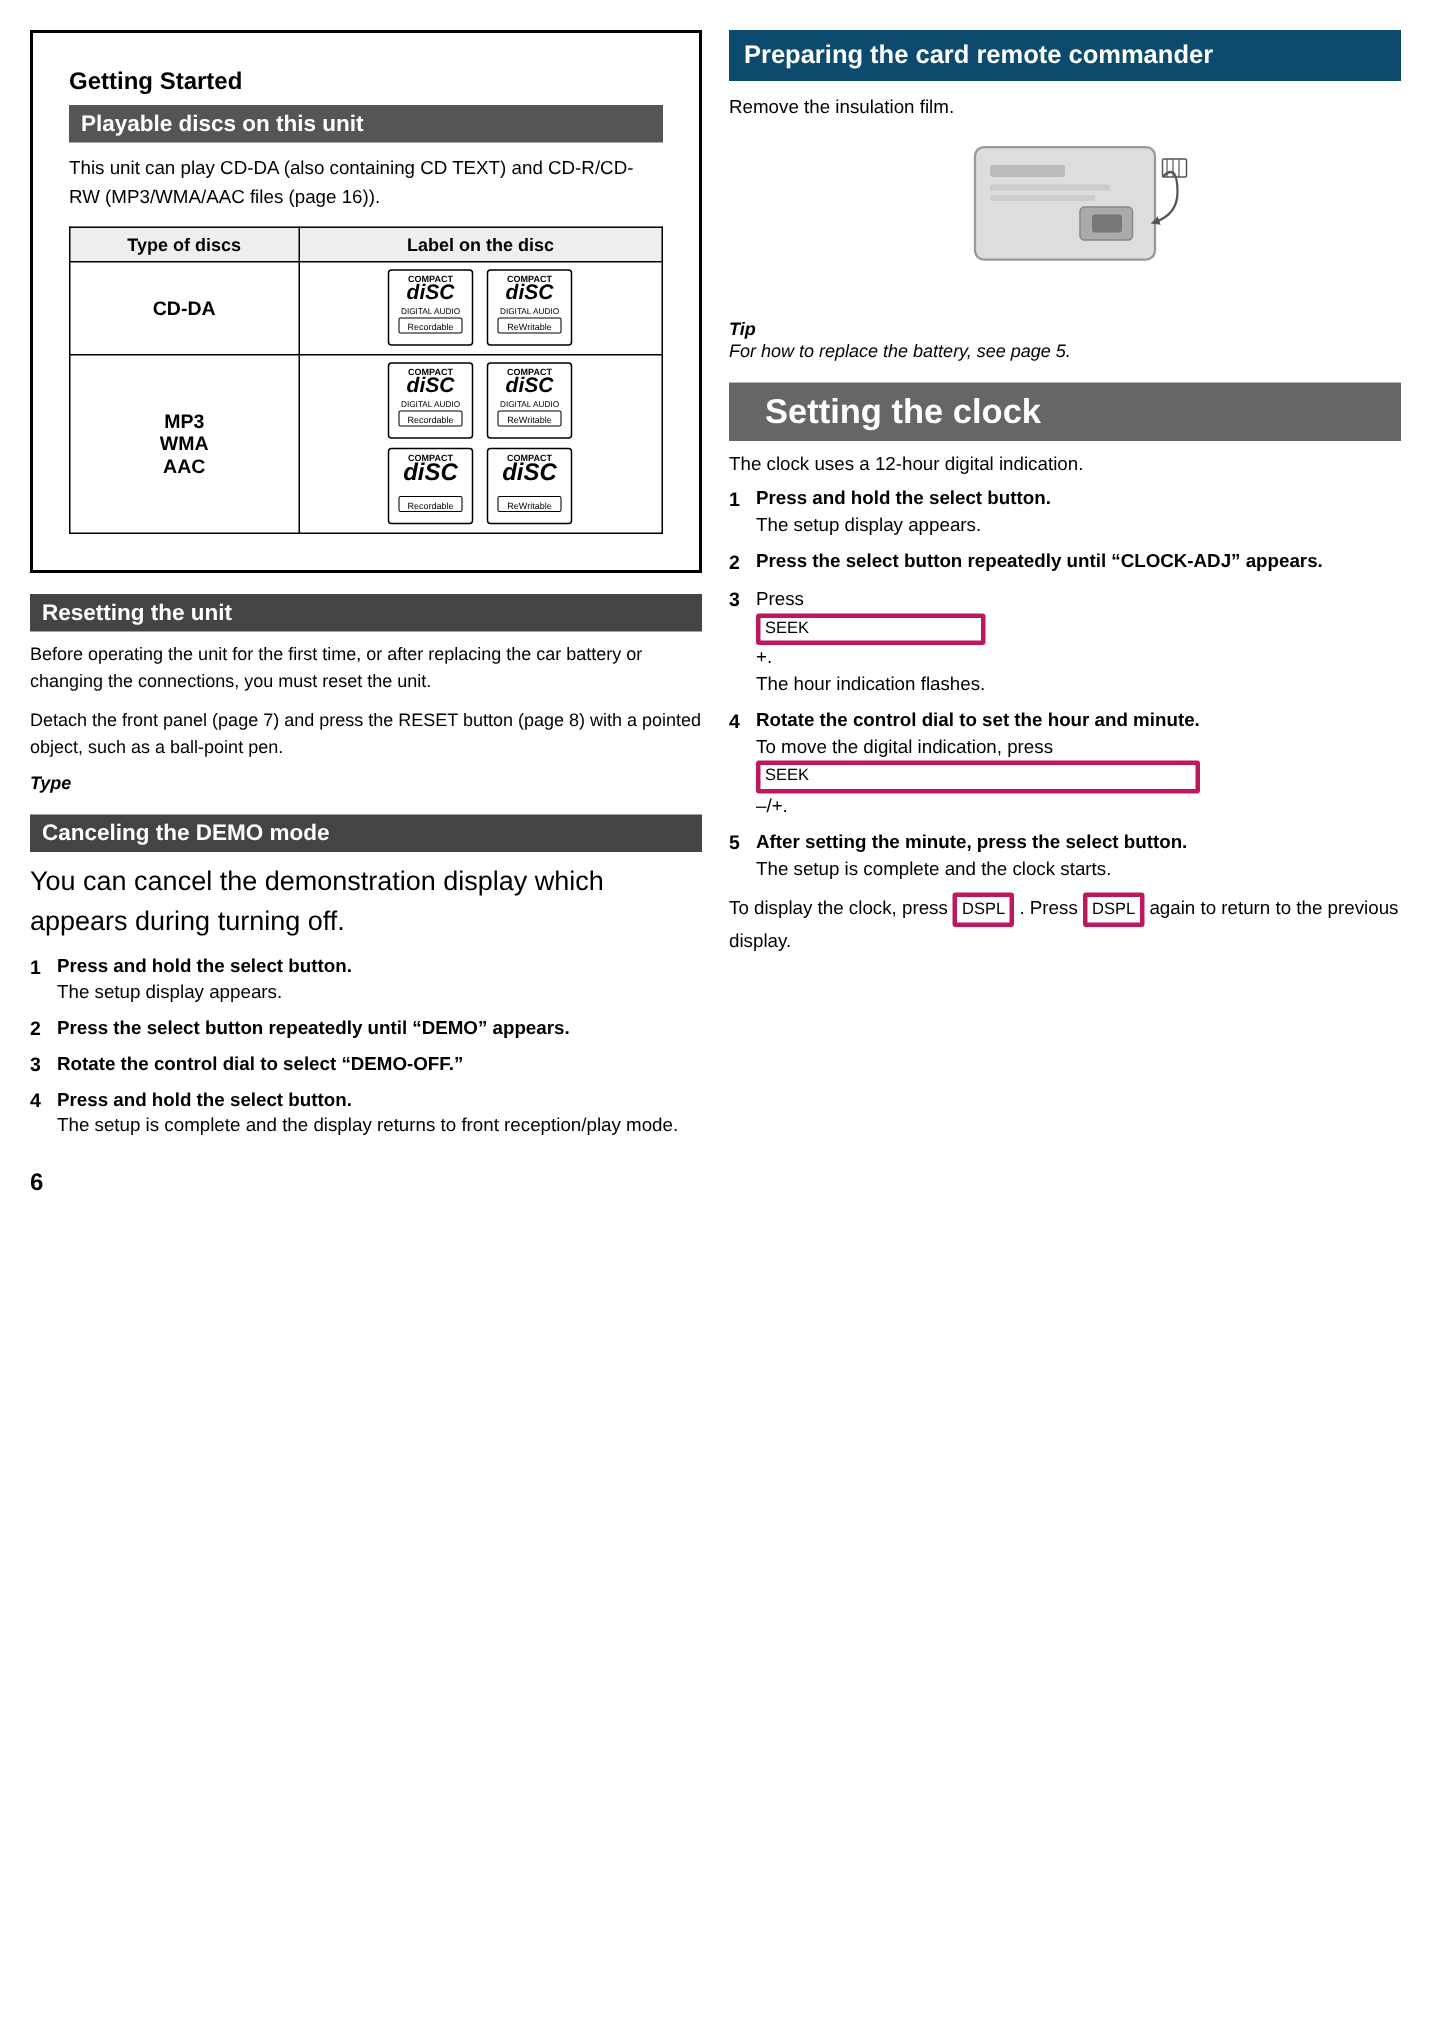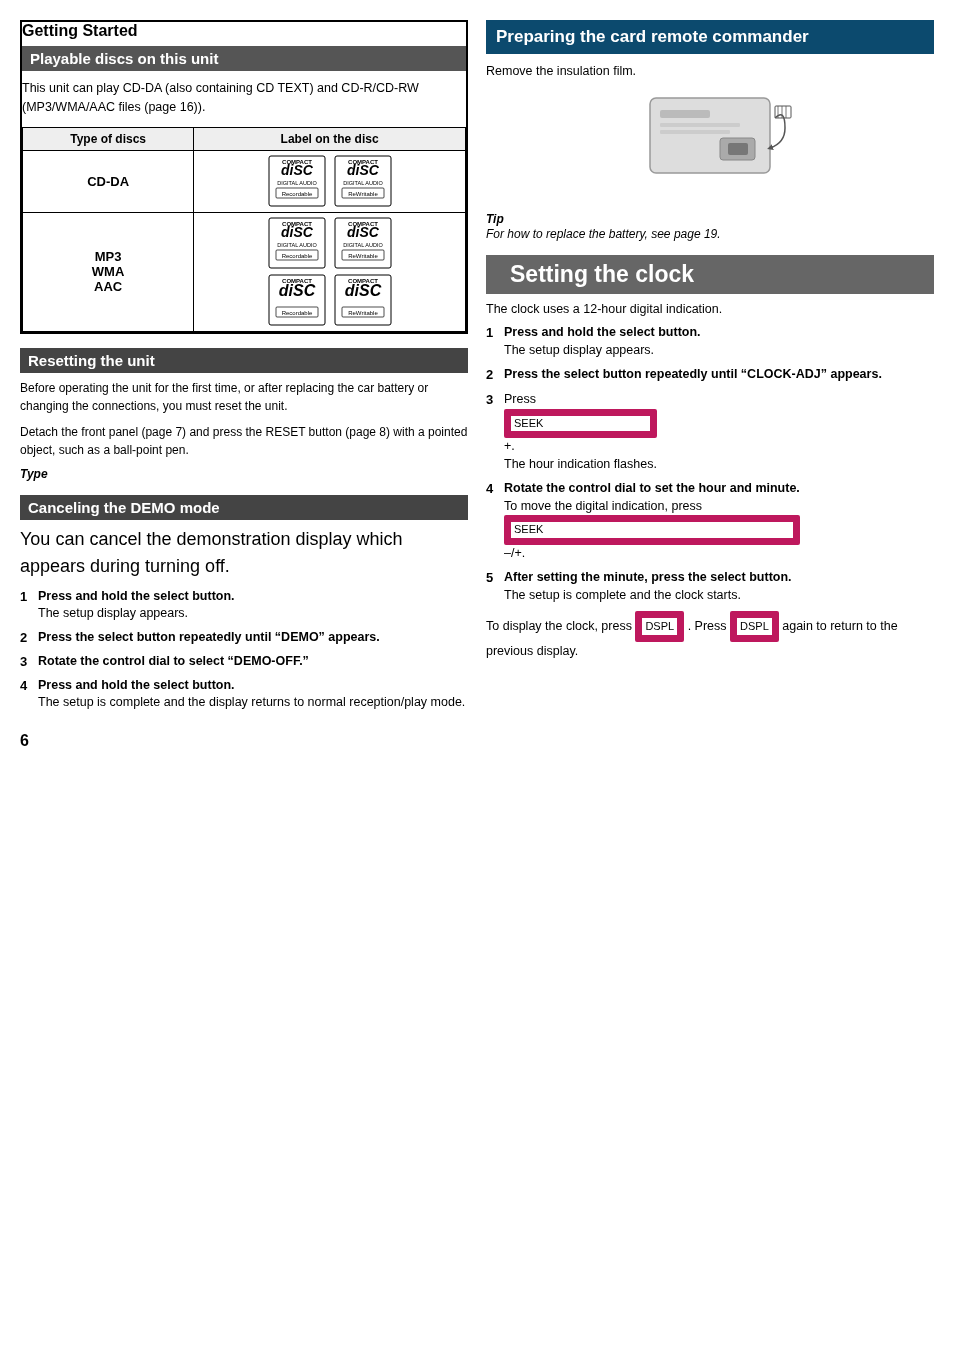--- a/index.html
+++ b/index.html
@@ -34,21 +34,21 @@
       color: #fff;
       font-size: 15px;
       font-weight: bold;
       padding: 4px 8px;
       margin-bottom: 6px;
     }
 
     
     .getting-started-box {
       border: 2px solid #000;
-      padding: 0;
+      padding: 24px;
       margin-bottom: 14px;
     }
 
     .getting-started-title {
       font-size: 16px;
       font-weight: bold;
       margin-bottom: 6px;
     }
 
     .playable-discs-header {
@@ -232,21 +232,21 @@
     .clock-steps li {
       display: flex;
       gap: 4px;
       margin-bottom: 7px;
       font-size: 12.5px;
       line-height: 1.4;
     }
 
     .kbd-box {
       display: inline-block;
-      border: 7px solid #be185d;
+      border: 3px solid #be185d;
       border-radius: 2px;
       padding: 0 3px;
       font-size: 11px;
       font-family: Arial, sans-serif;
     }
 
     .clock-footer {
       font-size: 12.5px;
       line-height: 1.5;
       margin-top: 6px;
@@ -396,21 +396,21 @@
         <li>
           <span class="list-num">3</span>
           <div class="list-content">
             <strong>Rotate the control dial to select “DEMO-OFF.”</strong>
           </div>
         </li>
         <li>
           <span class="list-num">4</span>
           <div class="list-content">
             <strong>Press and hold the select button.</strong>
-            <span>The setup is complete and the display returns to normal reception/play mode.</span>
+            <span>The setup is complete and the display returns to front reception/play mode.</span>
           </div>
         </li>
       </ol>
     </div>
 
     <div class="page-num">6</div>
   </div>
 
   <div class="right-col">
 
@@ -439,21 +439,21 @@
 
           <rect x="155" y="18" width="16" height="12" rx="1" fill="none" stroke="#555" stroke-width="1"></rect>
           <line x1="158" y1="18" x2="158" y2="30" stroke="#555" stroke-width="0.8"></line>
           <line x1="162" y1="18" x2="162" y2="30" stroke="#555" stroke-width="0.8"></line>
           <line x1="166" y1="18" x2="166" y2="30" stroke="#555" stroke-width="0.8"></line>
         </svg>
       </div>
 
       <div class="tip-section">
         <span class="tip-label">Tip</span><br>
-        <span class="tip-text">For how to replace the battery, see page 19.</span>
+        <span class="tip-text">For how to replace the battery, see page 5.</span>
       </div>
     </div>
 
     <div class="clock-section">
       <div class="clock-header">Setting the clock</div>
       <p class="clock-intro">The clock uses a 12-hour digital indication.</p>
 
       <ol class="clock-steps numbered-list">
         <li>
           <span class="list-num">1</span>

